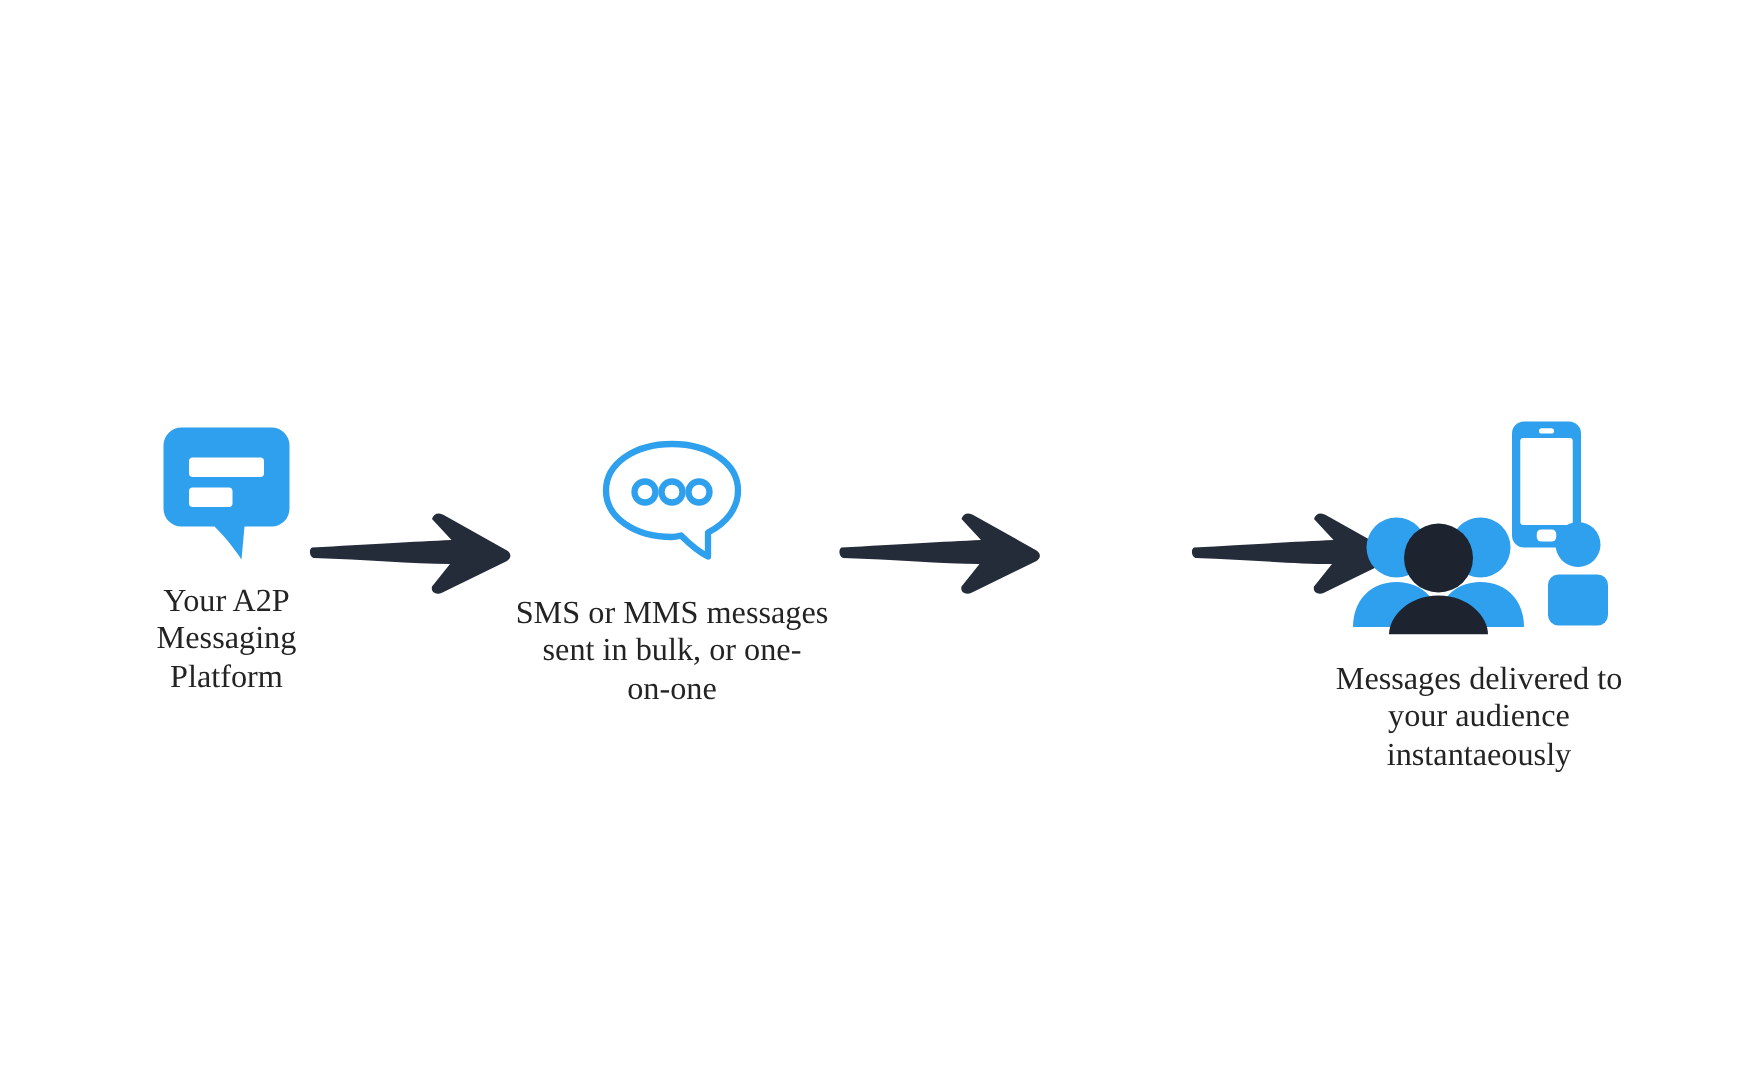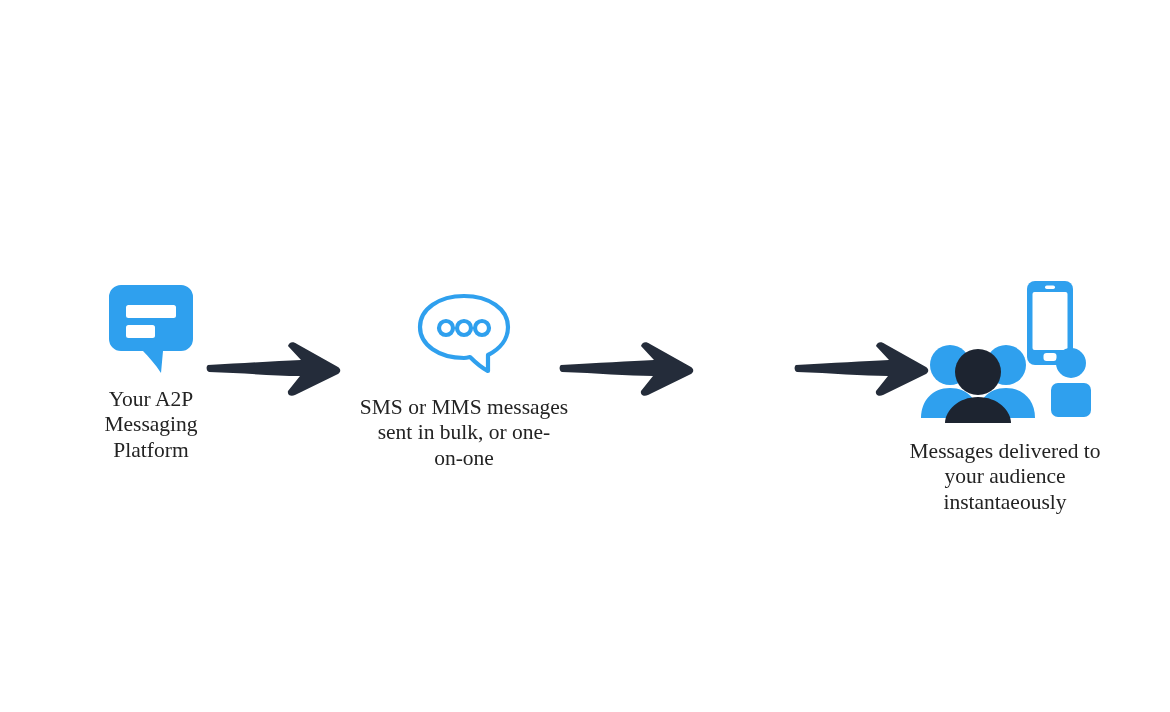--- a/index.html
+++ b/index.html
@@ -38,27 +38,27 @@
     color: #232323;
     font-family: "Liberation Serif", "DejaVu Serif", serif;
     line-height: 1.18;
     white-space: pre-line;
   }
 
   
   #step-platform      { left: 78px;  top: 283px; width: 146px; }
   #step-platform .step-label { font-size: 21.5px; margin-top: 8px; }
 
-  #step-messages      { left: 348px; top: 291px; width: 232px; }
+  #step-messages      { left: 332px; top: 291px; width: 232px; }
   #step-messages .step-label { font-size: 21.5px; margin-top: 12px; }
 
   #step-operator      { left: 672px; top: 284px; width: 140px; }
   #step-operator .step-label { font-size: 21.5px; margin-top: 14px; }
 
-  #step-audience      { left: 892px; top: 275px; width: 226px; }
+  #step-audience      { left: 873px; top: 275px; width: 226px; }
   #step-audience .step-label { font-size: 21.5px; margin-top: 12px; }
 
   
   .arrow {
     position: absolute;
     top: 338px;
     width: 140px;
     height: 60px;
   }
   #arrow-1 { left: 205px; }

